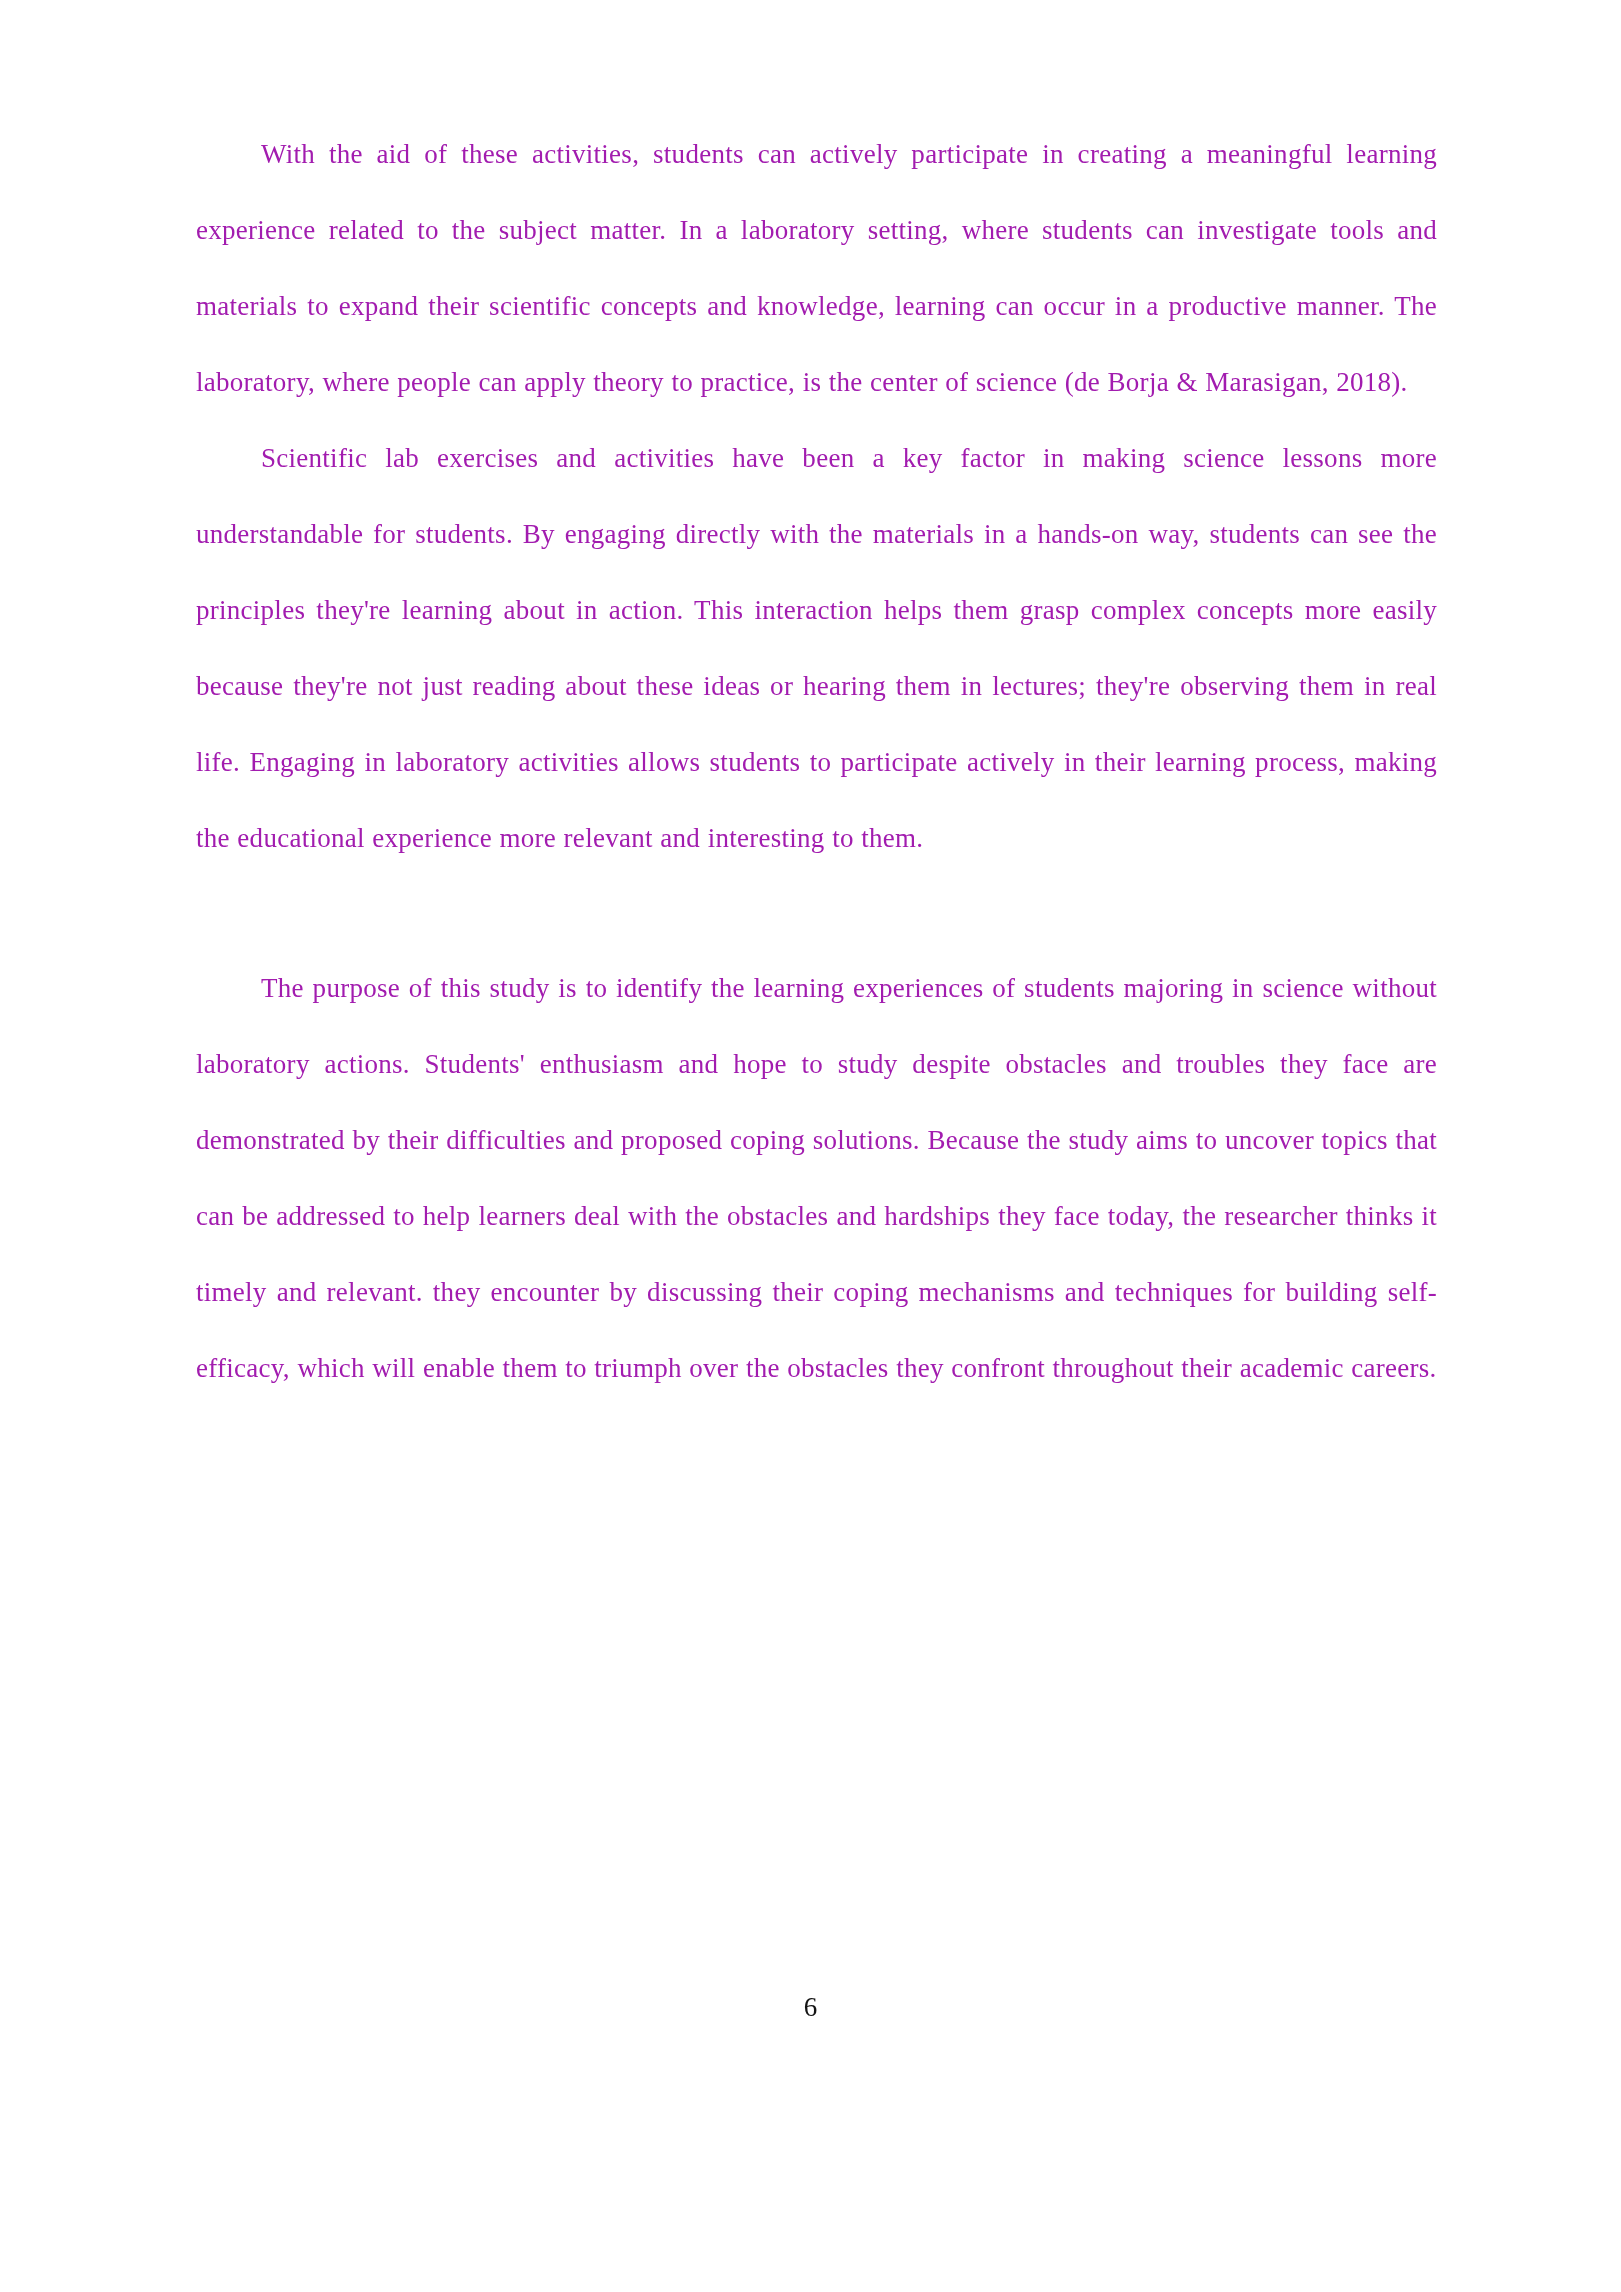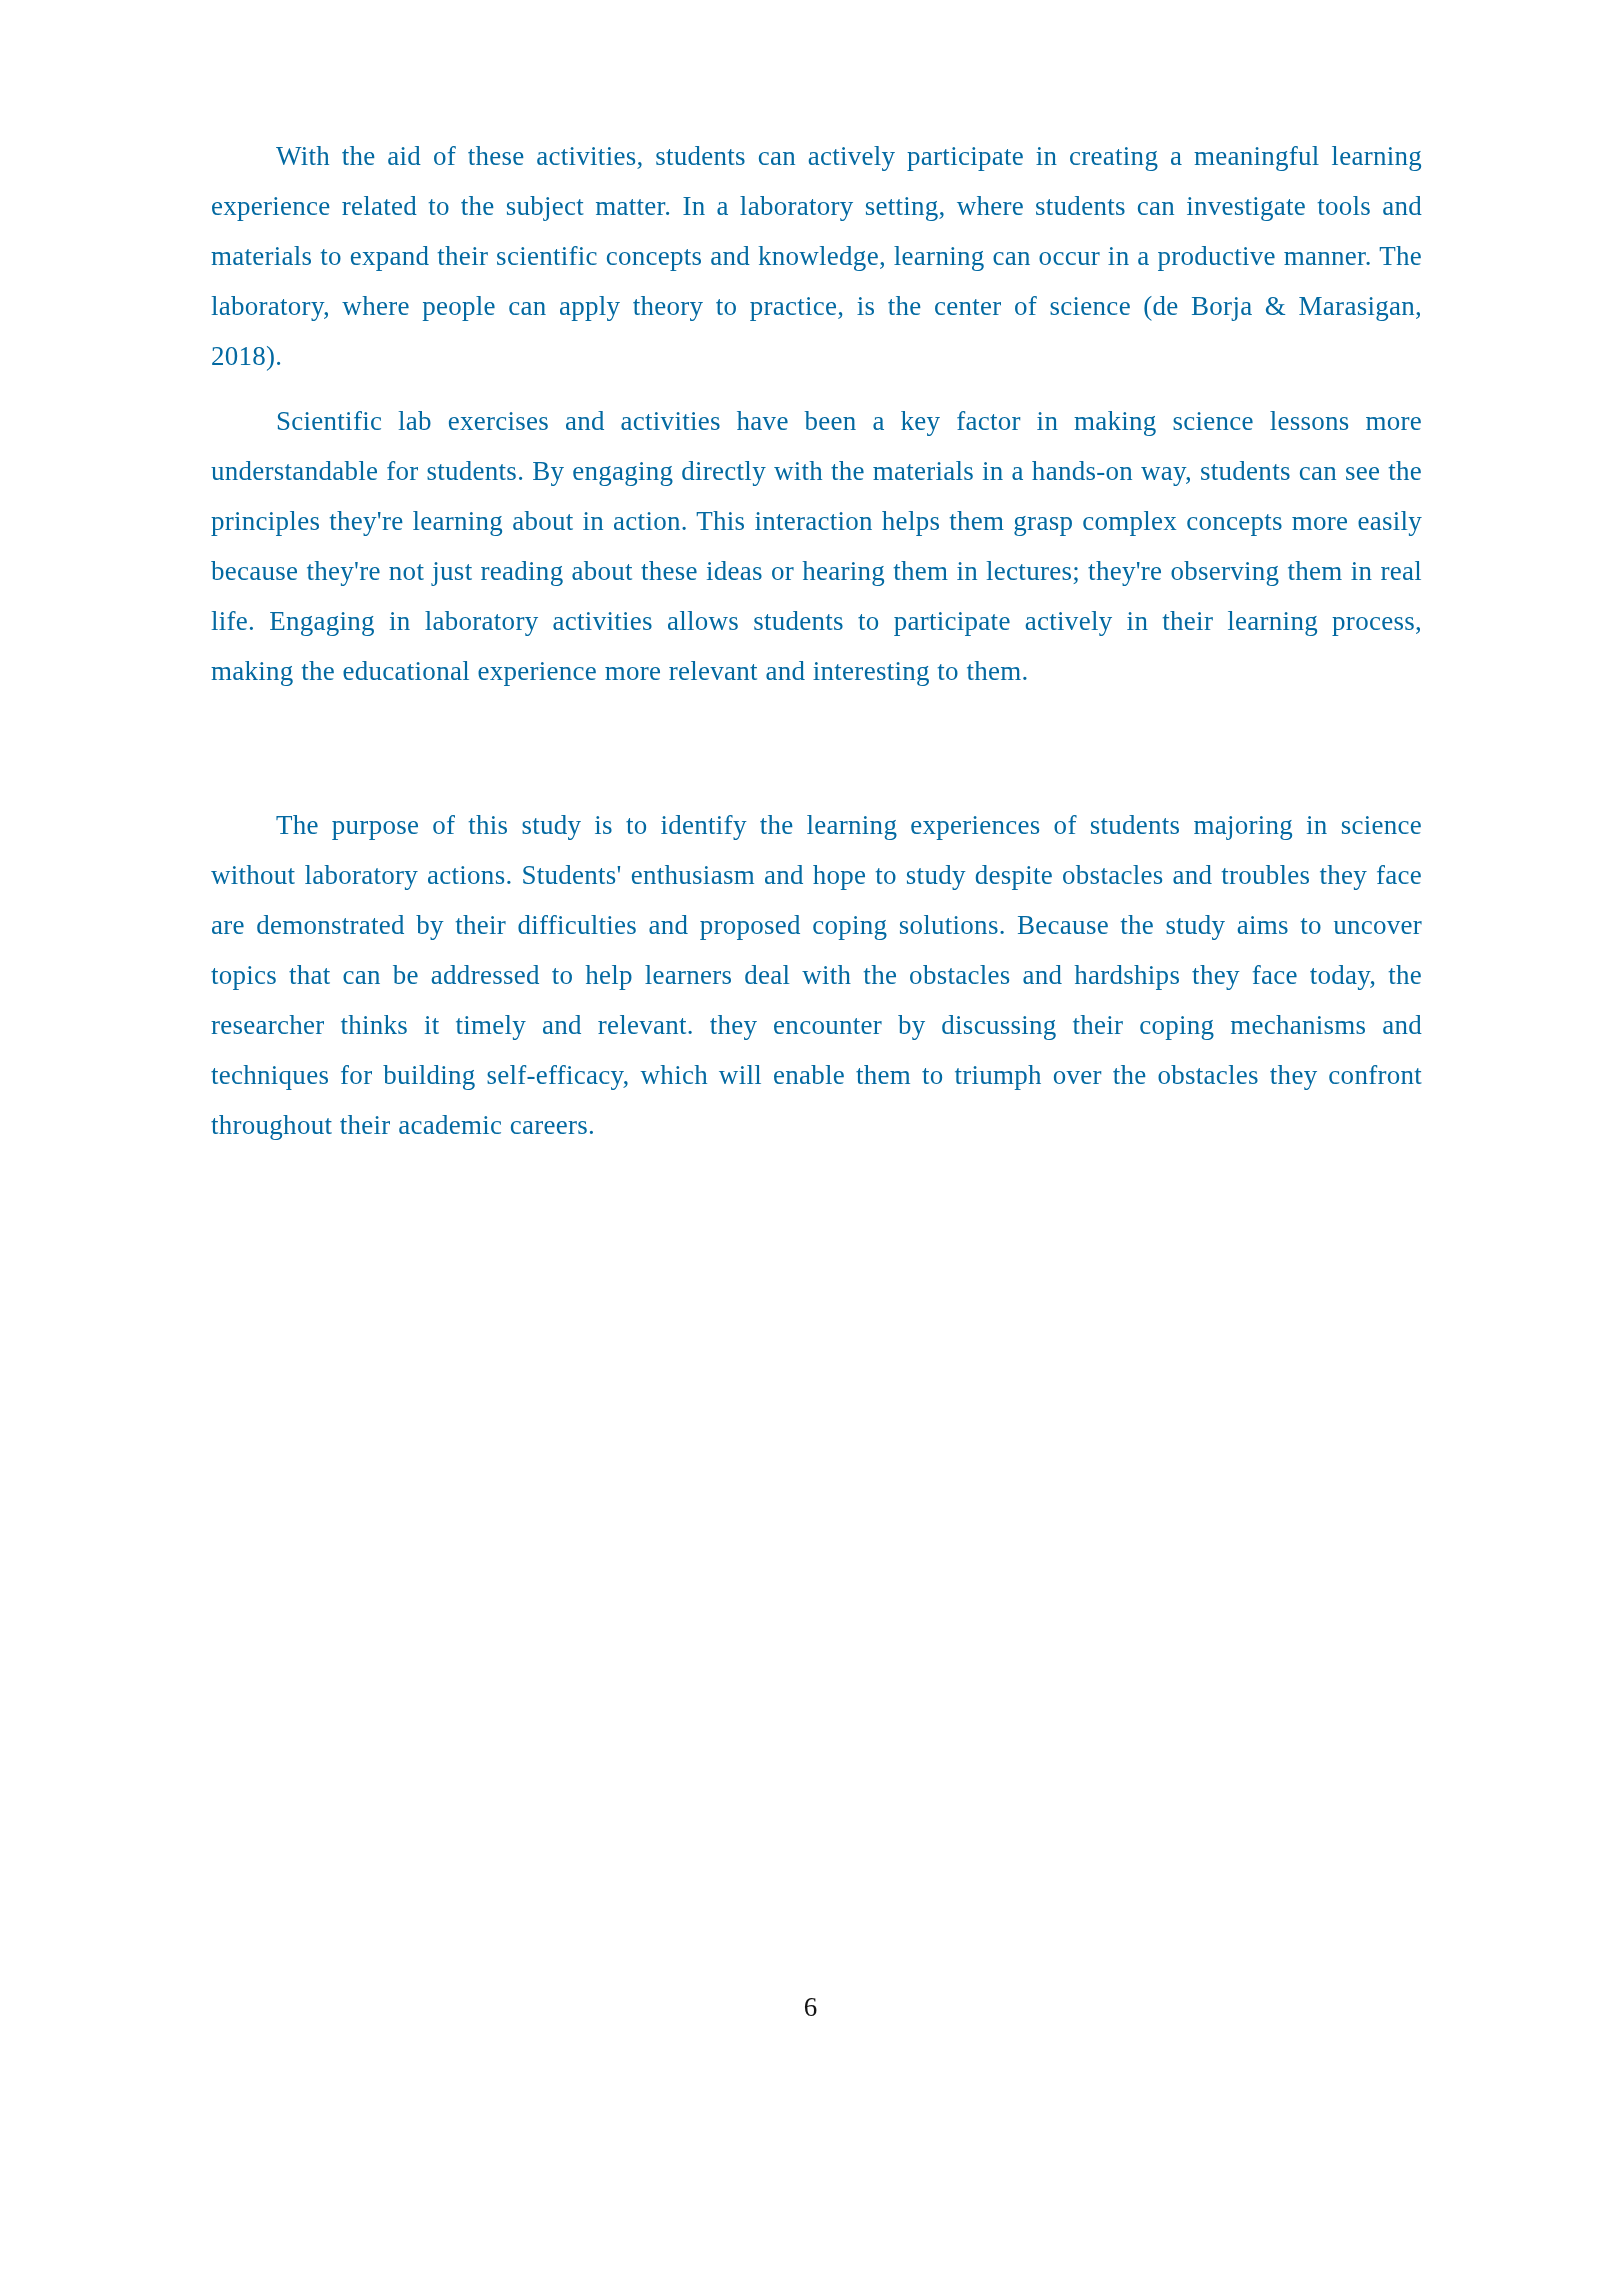--- a/index.html
+++ b/index.html
@@ -28,28 +28,28 @@
   }
 
   .text-column {
     position: absolute;
     left: 196px;
     top: 116px;
     width: 1241px;
   }
 
   p.body-paragraph {
-    margin: 15px;
+    margin: 0;
     padding: 0;
     font-size: 27px;
-    line-height: 50px;
+    line-height: 76px;
     text-align: justify;
     text-justify: inter-word;
     text-indent: 65px;
-    color: #0369a1;
+    color: #a21caf;
     letter-spacing: 0.01em;
     word-spacing: 0.02em;
   }
 
   .para-gap {
     height: 74px;
   }
 
   .page-number {
     position: absolute;

